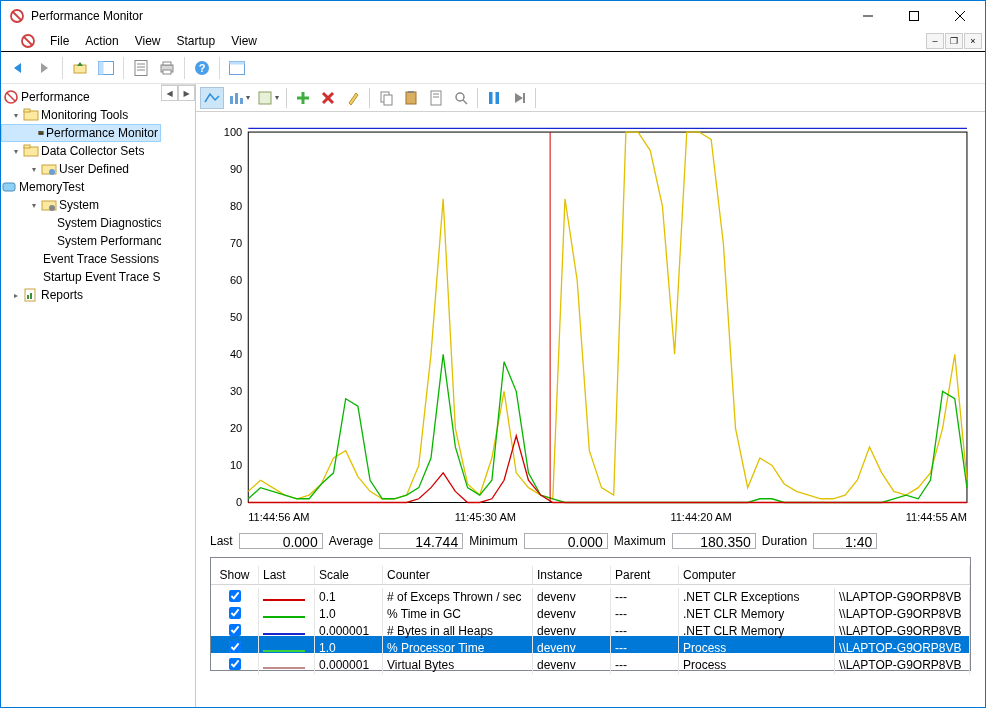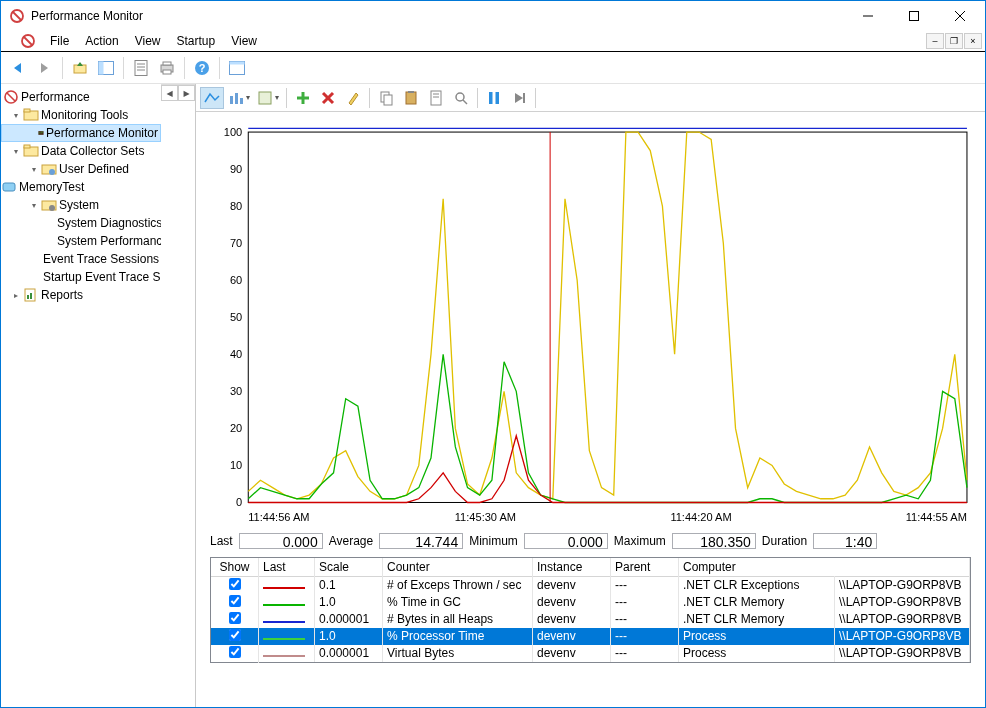--- a/index.html
+++ b/index.html
@@ -42,21 +42,21 @@
 
 .chart-container { flex:1; padding: 10px 12px 6px 12px; display:flex; flex-direction:column; min-height:0; }
 .chart-svg { width:100%; flex-shrink:0; }
 .stat-row { display:flex; align-items:center; padding: 8px 2px 6px; font-size:12px; gap:6px; }
 .stat-row label { }
 .stat-row .valbox { min-width:78px; height:16px; border:1px solid #abadb3; padding:0 4px; text-align:right; font-size:14px; line-height:16px; background:#fff; }
 .stat-row .wide { min-width:84px; }
 
 .counter-table { border:1px solid #828790; margin: 2px 2px 8px 2px; font-size:12px; }
 .ct-head { display:flex; background:#fff; border-bottom:1px solid #d5d5d5; }
-.ct-head > div, .ct-row > div { padding:2px 4px; border-right:1px solid #e5e5e5; overflow:hidden; text-overflow:ellipsis; white-space:nowrap; }
+.ct-head > div, .ct-row > div { padding:2px 4px; border-right:1px solid #e5e5e5; overflow:hidden; text-overflow:ellipsis; white-space:nowrap;margin-top:8px; }
 .ct-head > div { font-weight:normal; background:#fff; }
 .ct-body { }
 .ct-row { display:flex; height:17px; align-items:center; }
 .ct-row.selected { background:#0078d7; color:#fff; }
 .col-show { width:48px; text-align:center; }
 .col-color { width:56px; }
 .col-scale { width:68px; }
 .col-counter { width:150px; }
 .col-instance { width:78px; }
 .col-parent { width:68px; }

